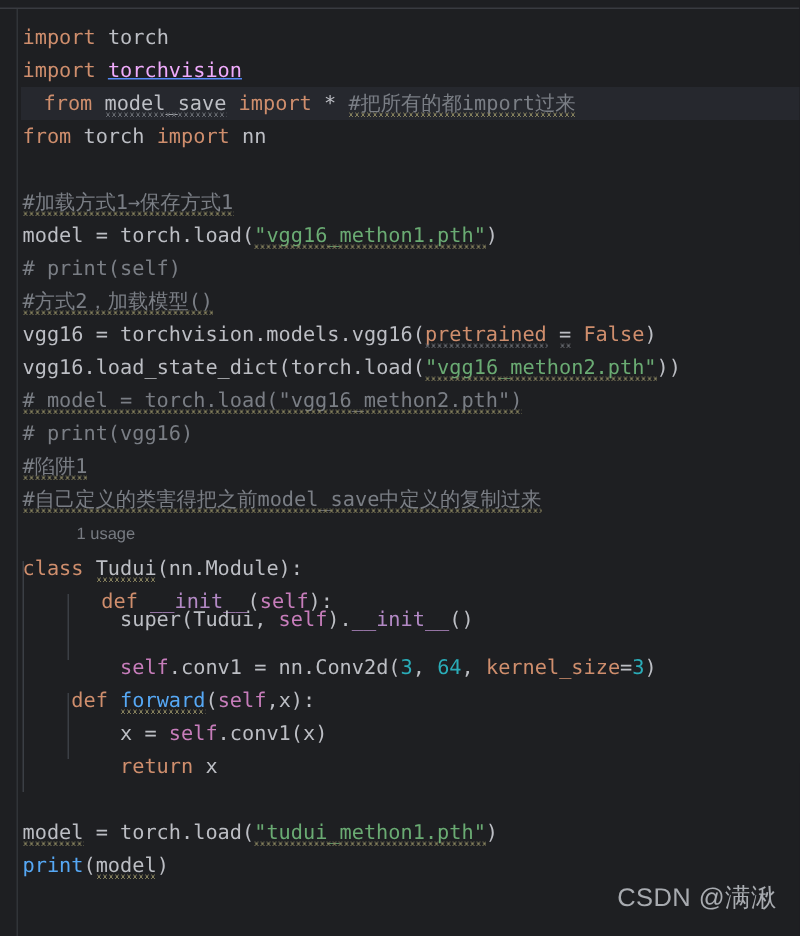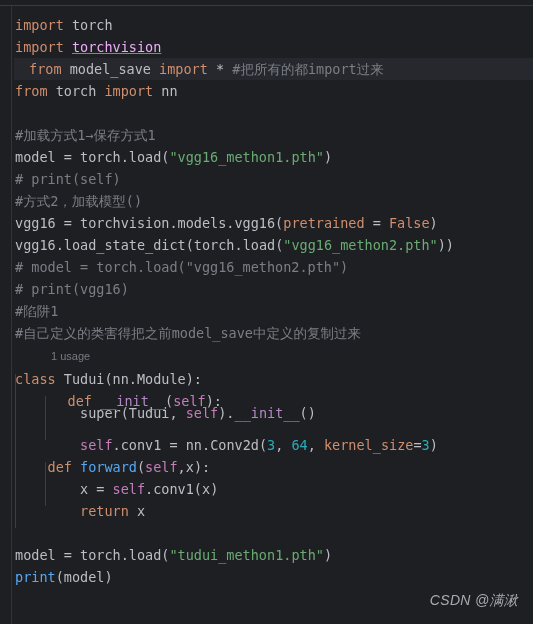--- a/index.html
+++ b/index.html
@@ -149,25 +149,24 @@
     white-space: pre;
     margin-left: 36px;
   }
 
   
   .watermark {
     position: absolute;
     right: 15px;
     bottom: 14px;
     font-family: "Liberation Sans", sans-serif;
-    font-size: 14px;
+    font-size: 17px;
     color: #a8abb0;
     letter-spacing: 0.3px;
     white-space: pre;
-    font-style: italic;
   }
 </style>
 </head>
 <body>
 
 <div id="editor">
 
   <div class="top-rule"></div>
   <div class="gutter"></div>
 

